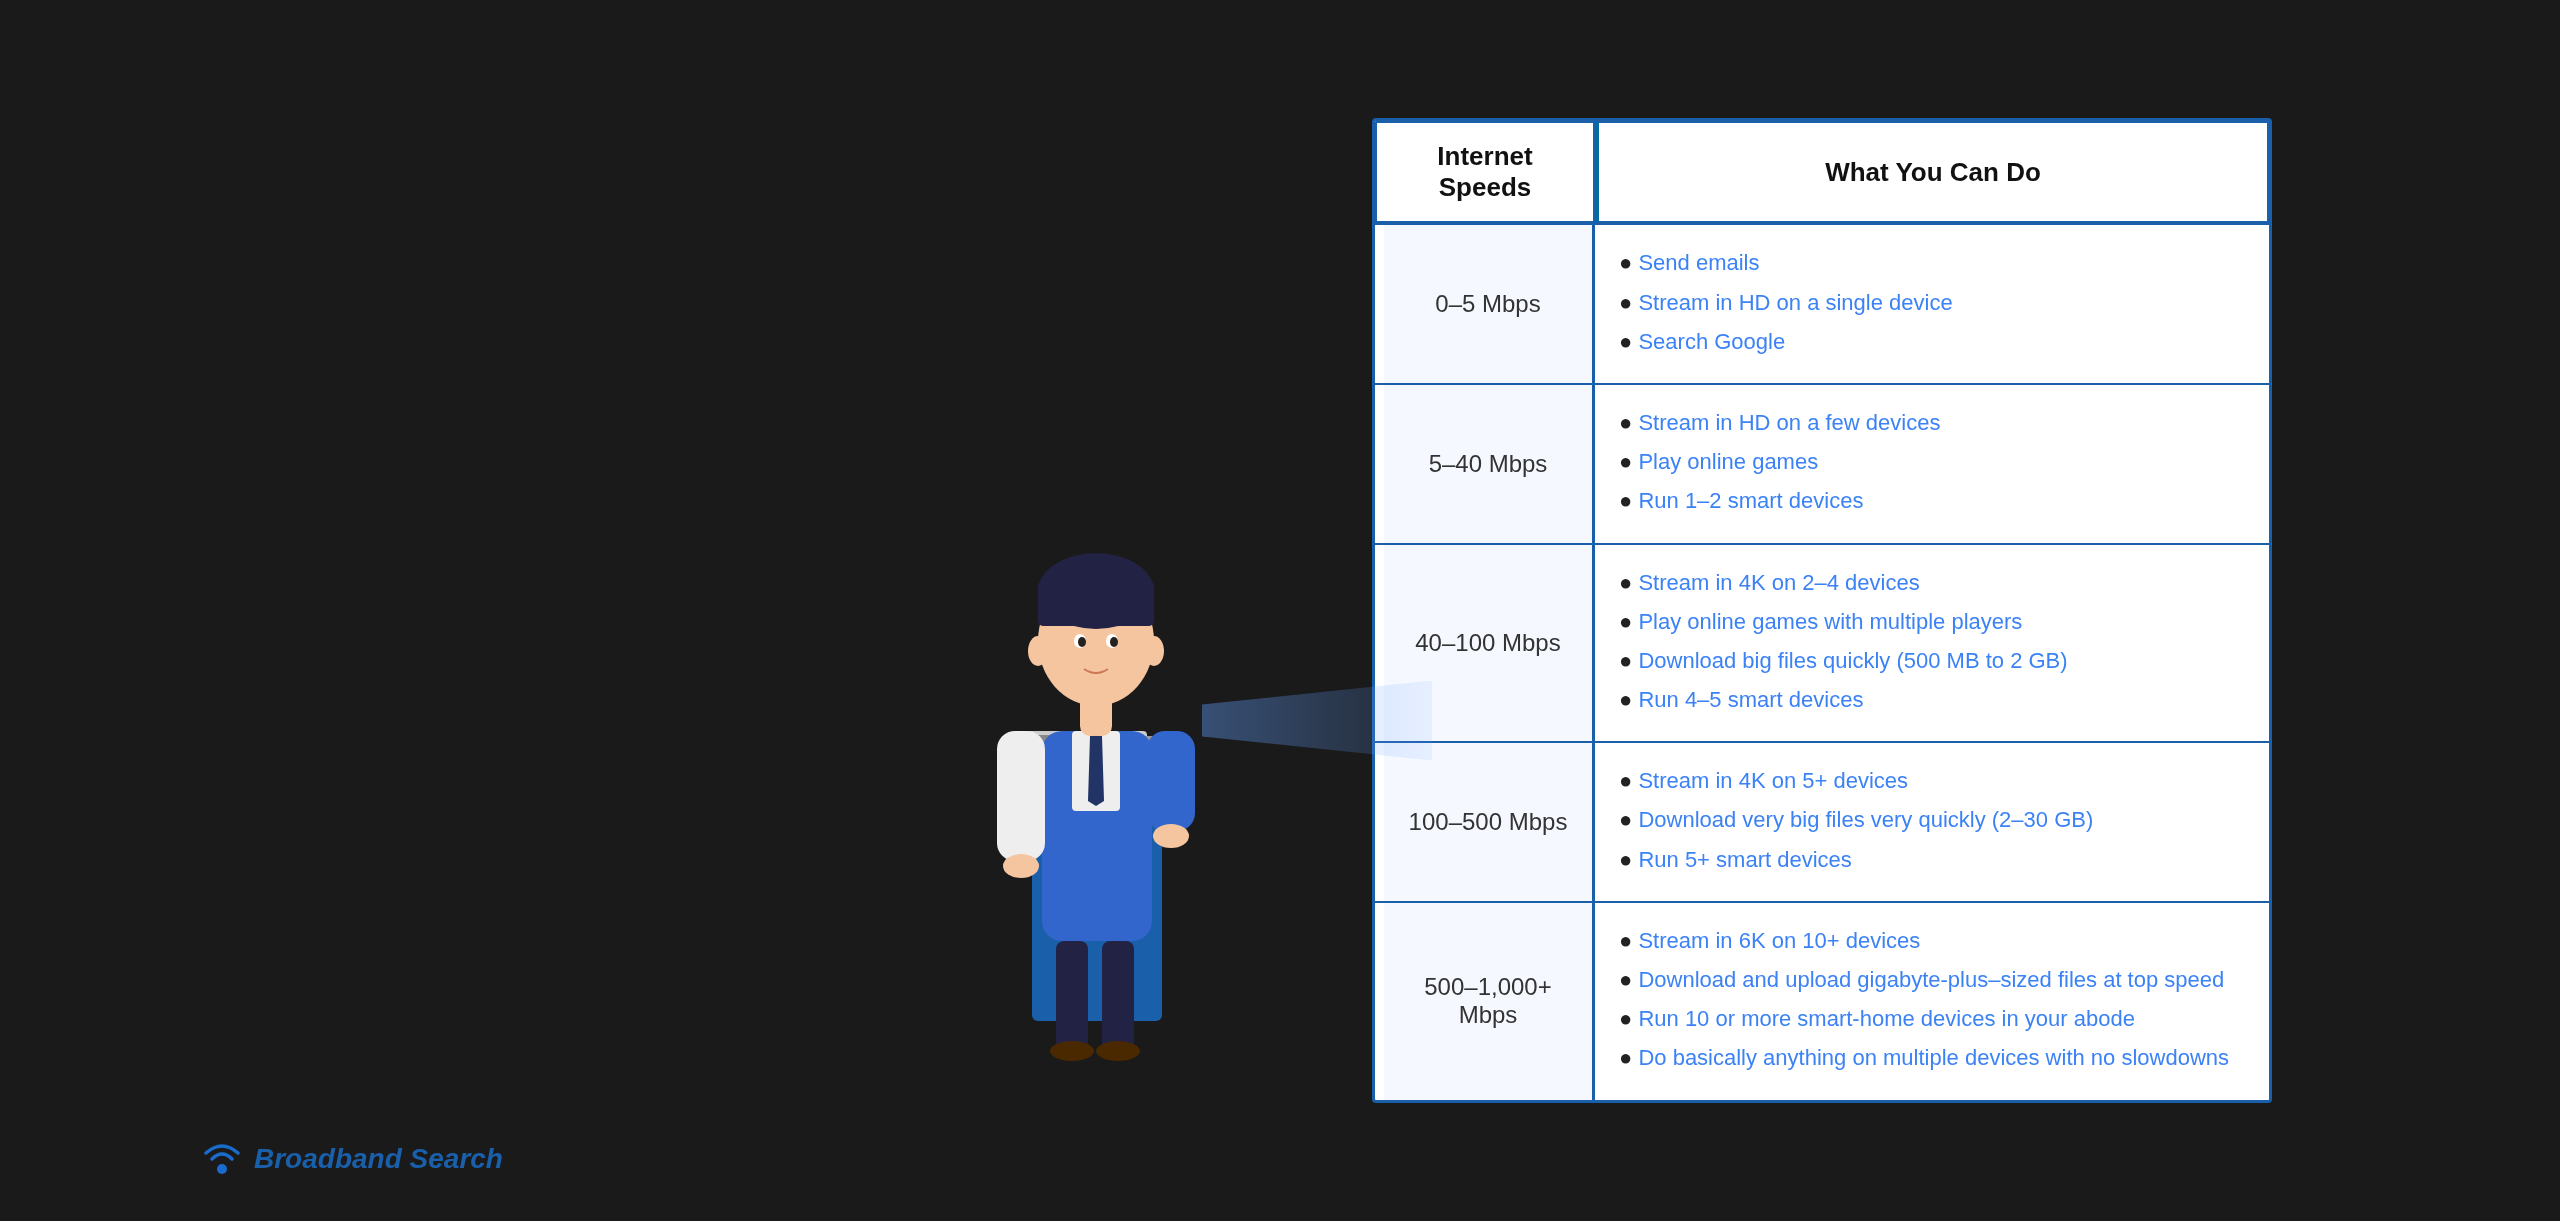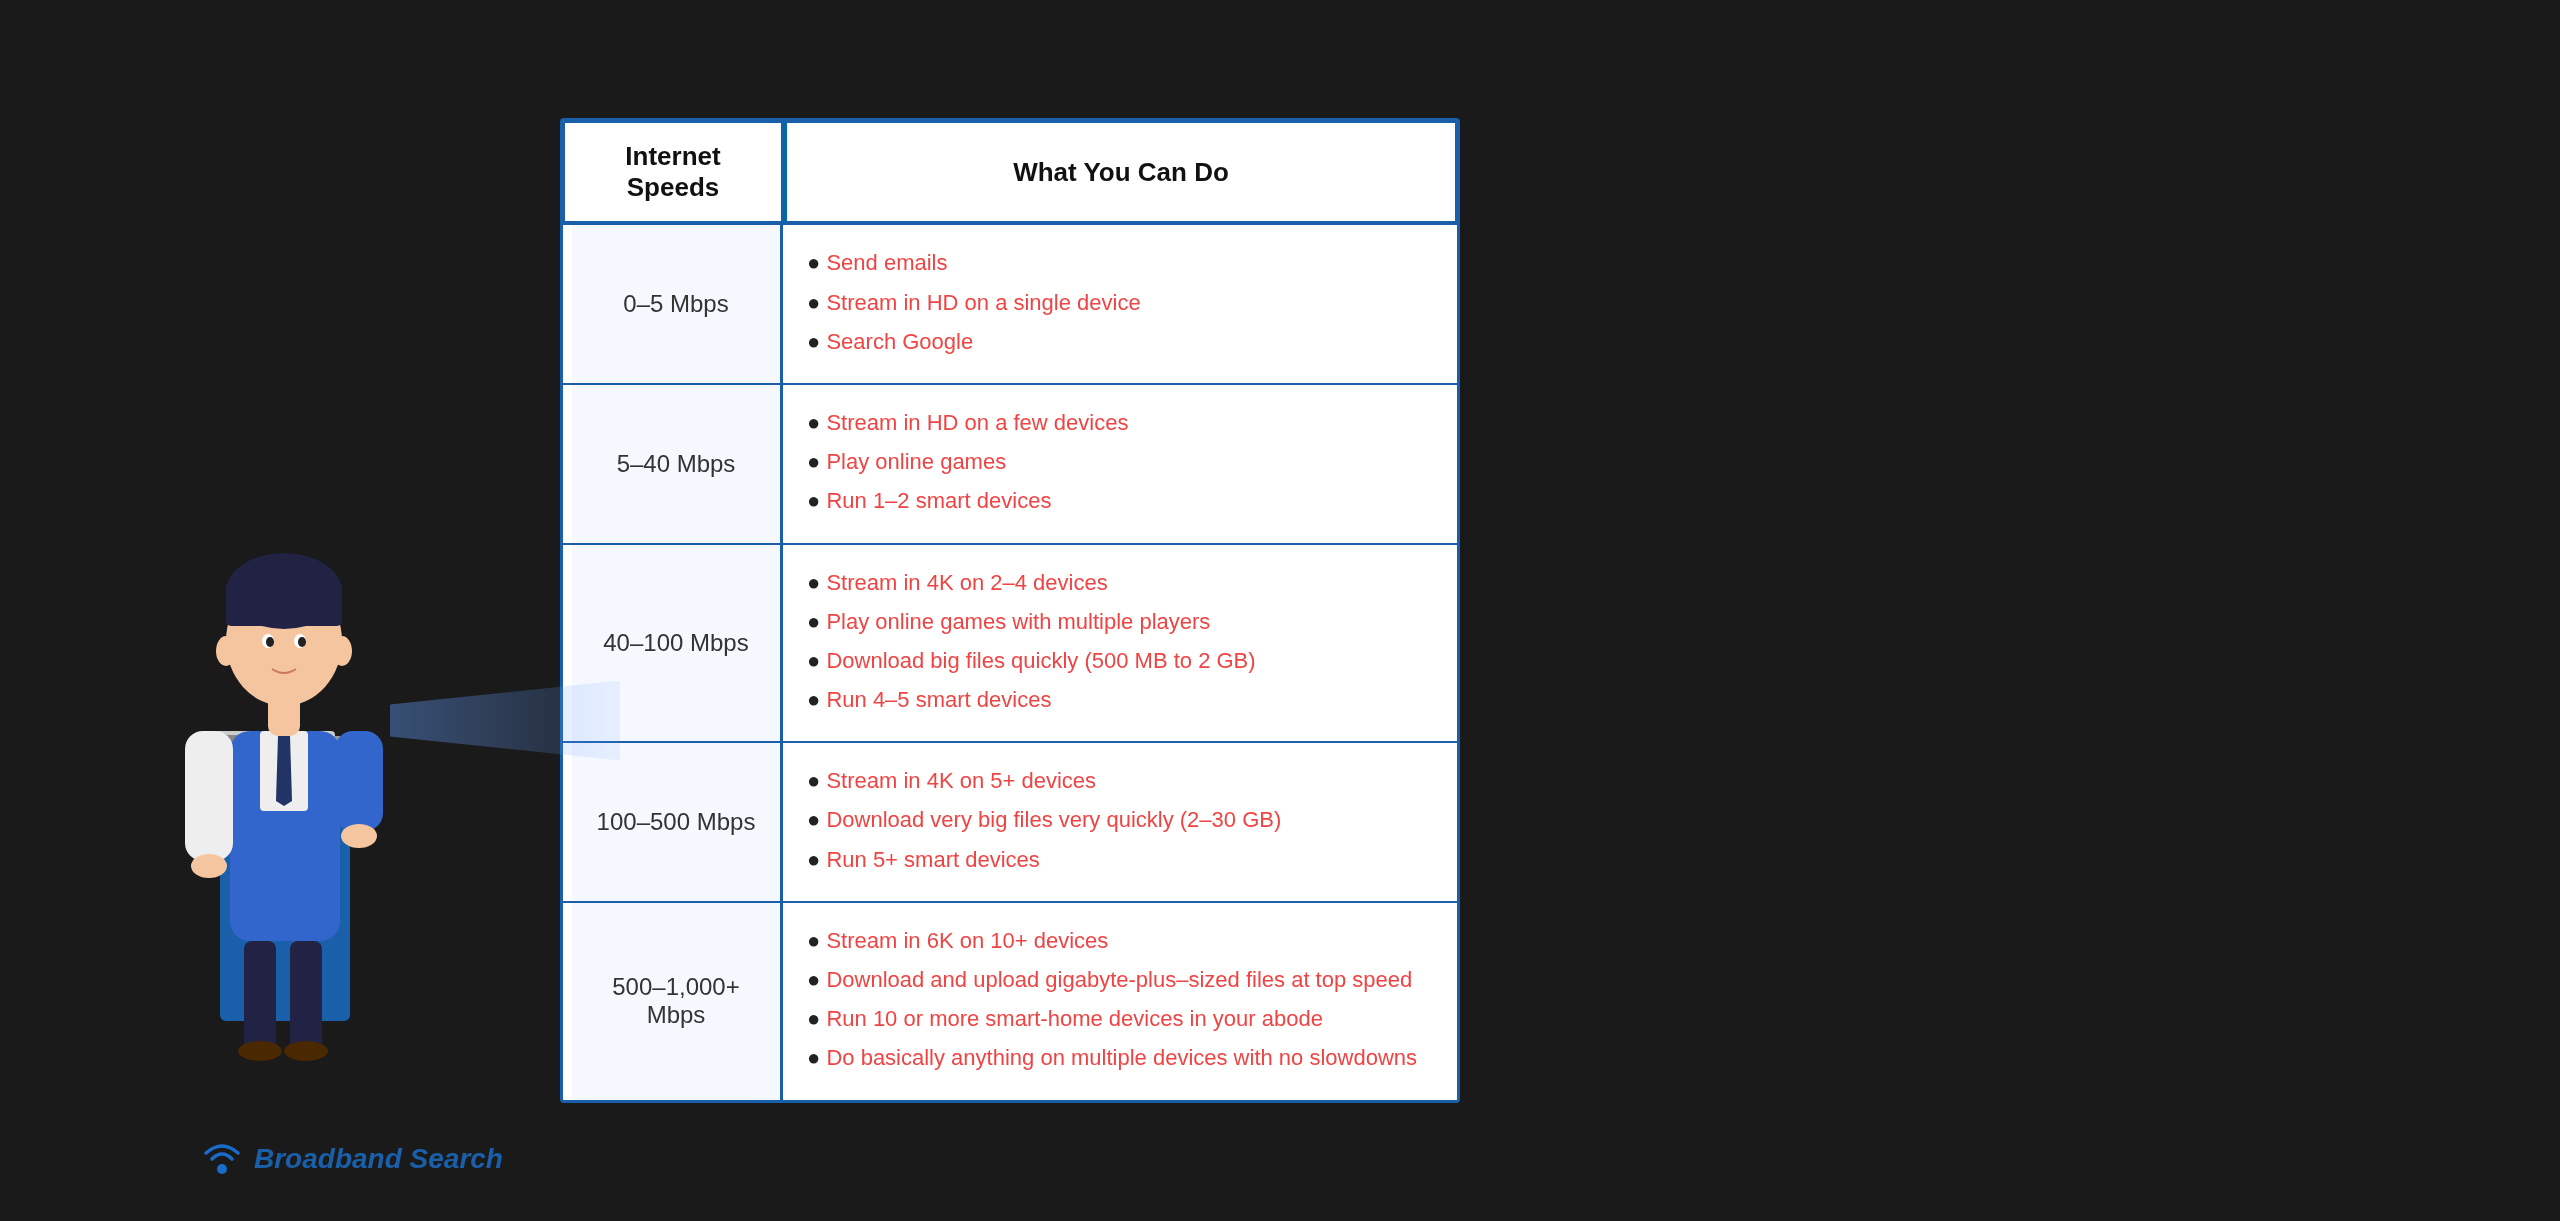--- a/index.html
+++ b/index.html
@@ -7,27 +7,27 @@
     body {
       width: 2560px;
       height: 1221px;
       background: #1a1a1a;
       font-family: Arial, sans-serif;
       overflow: hidden;
       position: relative;
     }
 
     .main-container {
-      width: 2560px;
+      width: 2272px;
       height: 1221px;
       background: #1a1a1a;
       position: relative;
       display: flex;
       align-items: center;
-      justify-content: flex-start;
+      justify-content: flex-end;
     }
 
     .content-area {
       display: flex;
       align-items: center;
       gap: 0;
       position: relative;
     }
 
     
@@ -110,21 +110,21 @@
       align-items: center;
       justify-content: center;
       font-weight: 400;
       margin-left: 9px;
     }
 
     .activities-cell {
       background: white;
       padding: 20px 24px;
       font-size: 22px;
-      color: #ef4444;
+      color: #3b82f6;
       line-height: 1.6;
     }
 
     .activities-cell ul {
       list-style: none;
       padding: 0;
     }
 
     .activities-cell ul li::before {
       content: "● ";

